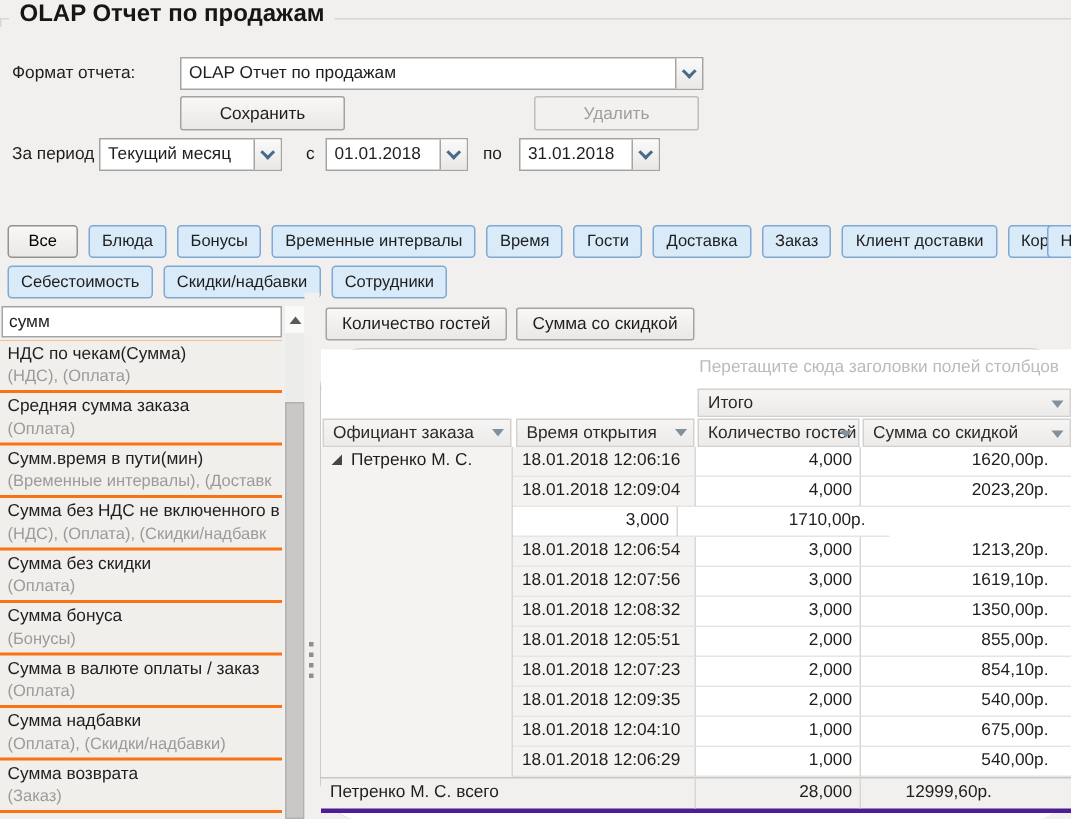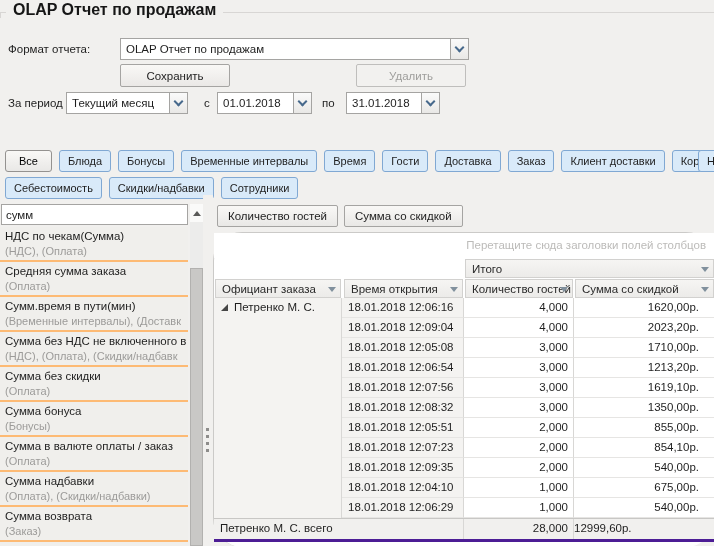--- a/index.html
+++ b/index.html
@@ -25,21 +25,21 @@
   
   .cat-row{position:absolute;display:flex;gap:7px;}
   .cat-btn{height:22px;padding:0 8px;background:#d9eaf9;border:1px solid #80a8d3;border-radius:3px;
            font-family:inherit;font-size:11px;color:#1e1e1e;white-space:nowrap;box-sizing:border-box;}
   .all-btn{height:22px;padding:0 13px;background:linear-gradient(#f9f8f6,#e9e8e6);border:1px solid #949290;
            border-radius:3px;font-family:inherit;font-size:11px;}
   .overflow-cat{position:absolute;left:698px;top:150px;}
   
   .field-search{position:absolute;left:1px;top:204px;width:187px;height:21px;box-sizing:border-box;
                 border:1px solid #a5a4a2;background:#fff;font-family:inherit;font-size:11.5px;padding:0 4px;color:#1e1e1e;}
-  .field-list{position:absolute;left:0;top:227px;width:188px;height:319px;overflow:hidden;background:#fdba74;}
+  .field-list{position:absolute;left:0;top:227px;width:188px;height:319px;overflow:hidden;background:#f97316;}
   .field-item{height:33px;margin-bottom:2px;background:#f0efec;padding:1px 0 0 5px;box-sizing:border-box;
               overflow:hidden;white-space:nowrap;}
   .fi-name{font-size:11.5px;color:#1e1e1e;line-height:16px;}
   .fi-cats{font-size:11px;color:#9c9b99;line-height:14px;}
   .clipped{height:9px;margin-bottom:0;}
   
   .v-scrollbar{position:absolute;left:190px;top:204px;width:13px;height:342px;background:#ececeb;}
   .sb-up{position:absolute;left:0;top:0;width:13px;height:18px;background:#fafaf9;
          display:flex;align-items:center;justify-content:center;}
   .up-arrow{width:0;height:0;border-left:4px solid transparent;border-right:4px solid transparent;
@@ -78,21 +78,21 @@
   .prow{display:flex;height:20px;box-sizing:border-box;}
   .cell{box-sizing:border-box;border-right:1px solid #d8d7d5;border-bottom:1px solid #e6e5e3;line-height:19px;
         overflow:hidden;white-space:nowrap;}
   .cell.time{width:122px;background:#f4f3f1;padding-left:6px;}
   .cell.guests{width:110px;background:#fff;text-align:right;padding-right:5px;}
   .cell.sum{width:141px;background:#fff;text-align:right;padding-right:16px;border-right:none;}
   .trow{position:absolute;left:0;top:220px;width:501px;height:20px;background:#f1f0ee;
         border-top:1px solid #c8c7c5;border-bottom:3px solid #4c1d95;box-sizing:content-box;display:flex;}
   .tlabel{width:250px;box-sizing:border-box;padding-left:6px;line-height:19px;border-right:1px solid #d8d7d5;}
   .tguests{width:110px;box-sizing:border-box;text-align:right;padding-right:5px;line-height:19px;border-right:1px solid #d8d7d5;}
-  .tsum{width:141px;box-sizing:border-box;text-align:left;padding-right:24px;line-height:19px;}
+  .tsum{width:141px;box-sizing:border-box;text-align:center;padding-right:24px;line-height:19px;}
 </style>
 </head>
 <body>
 
 <div class="page">
 
   <div class="group-line"></div>
   <div class="group-tick"></div>
   <h1 class="title">OLAP Отчет по продажам</h1>
 
@@ -263,21 +263,20 @@
             <div class="cell sum">1620,00р.</div>
           </div>
 
           <div class="prow">
             <div class="cell time">18.01.2018 12:09:04</div>
             <div class="cell guests">4,000</div>
             <div class="cell sum">2023,20р.</div>
           </div>
 
           <div class="prow">
-            <div class="cell time">18.01.2018 12:05:08</div>
             <div class="cell guests">3,000</div>
             <div class="cell sum">1710,00р.</div>
           </div>
 
           <div class="prow">
             <div class="cell time">18.01.2018 12:06:54</div>
             <div class="cell guests">3,000</div>
             <div class="cell sum">1213,20р.</div>
           </div>
 

